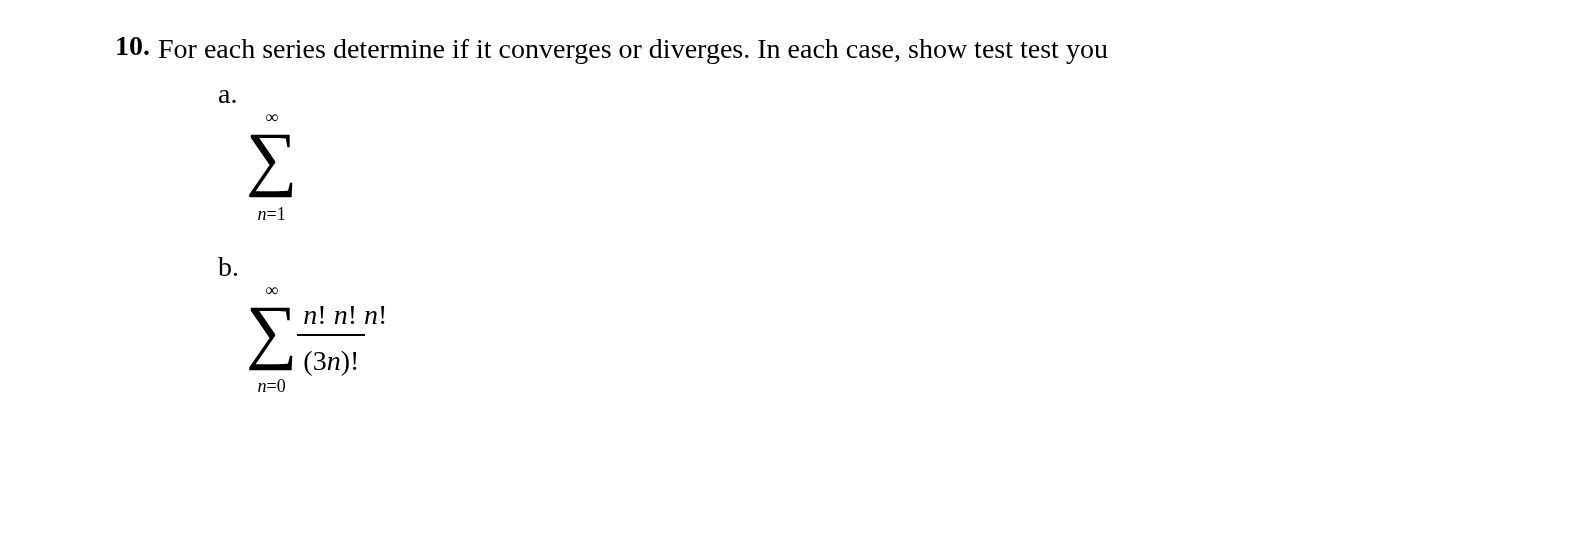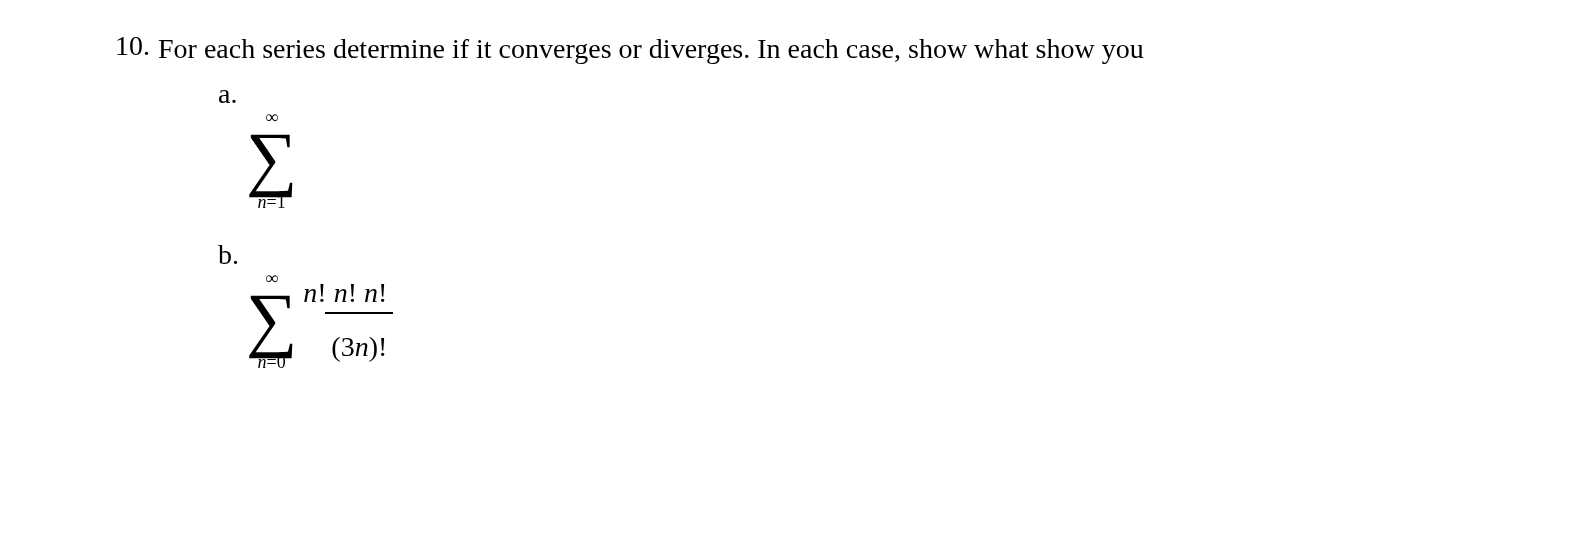--- a/index.html
+++ b/index.html
@@ -16,20 +16,21 @@
       padding: 30px 100px 0 100px;
     }
     .problem {
       display: flex;
       align-items: flex-start;
     }
     .problem-number {
       min-width: 50px;
       text-align: right;
       margin-right: 8px;
+      font-weight: bold;
     }
     .problem-body {
       flex: 1;
     }
     .body-text {
       line-height: 1.35;
     }
     .sub {
       display: flex;
       align-items: flex-start;
@@ -58,21 +59,21 @@
       font-size: 18px;
     }
     .sigma-glyph {
       font-size: 72px;
       line-height: 0.9;
       font-family: "Times New Roman", serif;
     }
     .sum-bottom {
       font-size: 18px;
       font-style: italic;
-      margin-top: 2px;
+      margin-top: 14px;
     }
     .sum-bottom .nonitalic {
       font-style: normal;
     }
     .expr {
       font-style: italic;
       margin-left: 4px;
     }
     .expr .op, .expr .nonitalic {
       font-style: normal;
@@ -80,45 +81,45 @@
     .sup {
       font-size: 0.65em;
       vertical-align: super;
       line-height: 0;
       margin-left: 1px;
     }
     
     .frac {
       display: inline-flex;
       flex-direction: column;
-      align-items: flex-end;
+      align-items: flex-start;
       vertical-align: middle;
       line-height: 1.2;
       font-style: italic;
     }
     .frac .top {
       padding: 0 6px 2px 6px;
     }
     .frac .bot {
-      padding: 16px 6px 0 6px;
+      padding: 8px 6px 0 6px;
       border-top: 2px solid #000;
     }
     .frac .nonitalic {
       font-style: normal;
     }
   </style>
 </head>
 <body>
 
 <div class="page">
   <div class="problem">
     <div class="problem-number">10.</div>
     <div class="problem-body">
       <div class="body-text">
-        <span>For each series determine if it converges or diverges.  In each case, show what show you</span><br>
+        <span>For each series determine if it converges or diverges.  In each case, show test test you</span><br>
       </div>
 
       <div class="sub">
         <div class="sub-label">a.</div>
         <div class="sub-content">
           <span class="sum-block">
             <span class="sum-col">
               <span class="sum-top">∞</span>
               <span class="sigma-glyph">∑</span>
               <span class="sum-bottom"><span>n</span><span class="nonitalic">=1</span></span>

